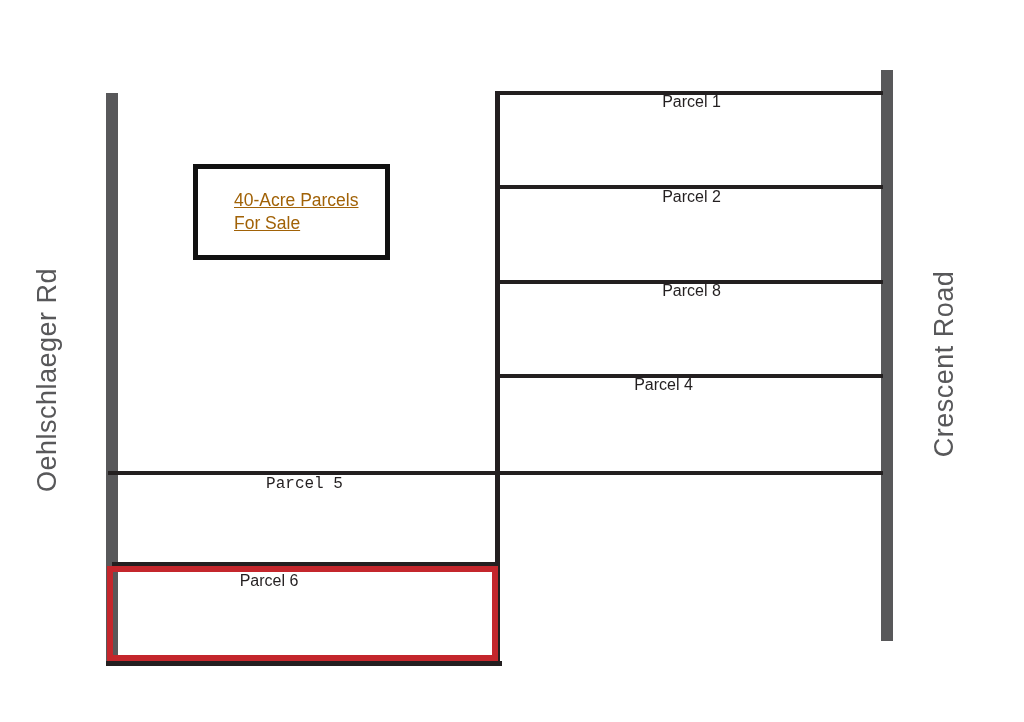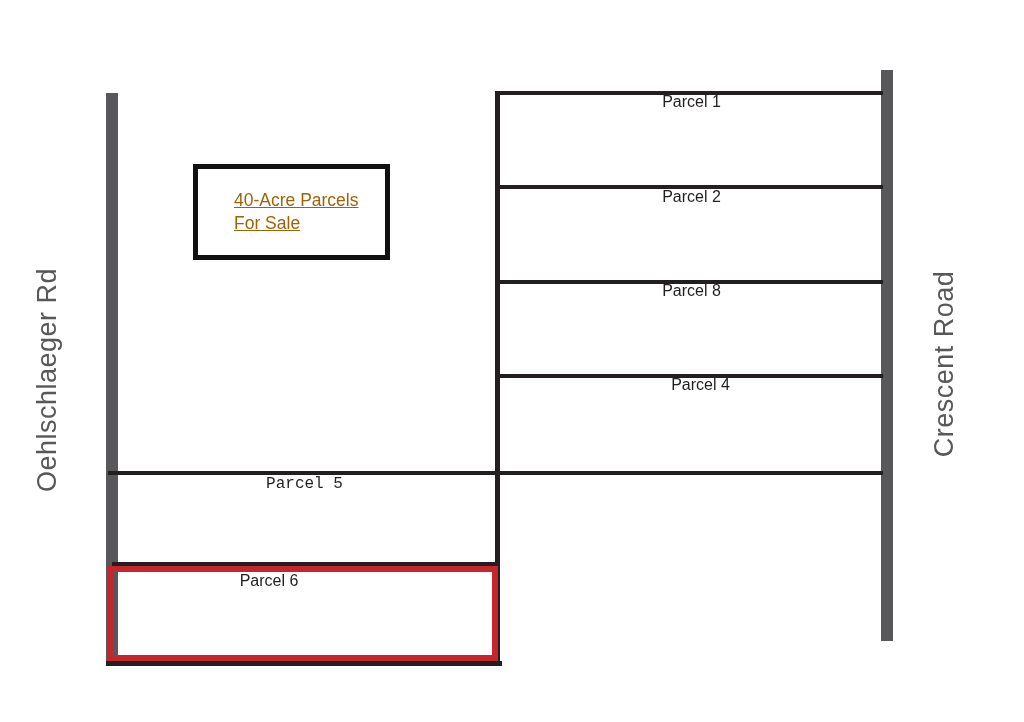--- a/index.html
+++ b/index.html
@@ -67,21 +67,21 @@
     justify-content: center;
   }
   .parcel-label {
     color: #231f20;
     font-size: 16px;
     white-space: nowrap;
   }
   #parcel-1 { left: 497px; top: 93px;  width: 389px; height: 95px; }
   #parcel-2 { left: 497px; top: 188px; width: 389px; height: 94px; }
   #parcel-3 { left: 497px; top: 282px; width: 389px; height: 94px; }
-  #parcel-4 { left: 506px; top: 376px; width: 389px; height: 97px; }
+  #parcel-4 { left: 469px; top: 376px; width: 389px; height: 97px; }
   #parcel-5 { left: 112px; top: 475px; width: 385px; height: 89px; font-family: Liberation Mono, monospace; }
   #parcel-6 { left: 113px; top: 572px; width: 312px; height: 85px; }
 
   
   #title-box {
     position: absolute;
     left: 193px; top: 164px;
     width: 197px; height: 96px;
     border: 5px solid #111111;
     box-sizing: border-box;

